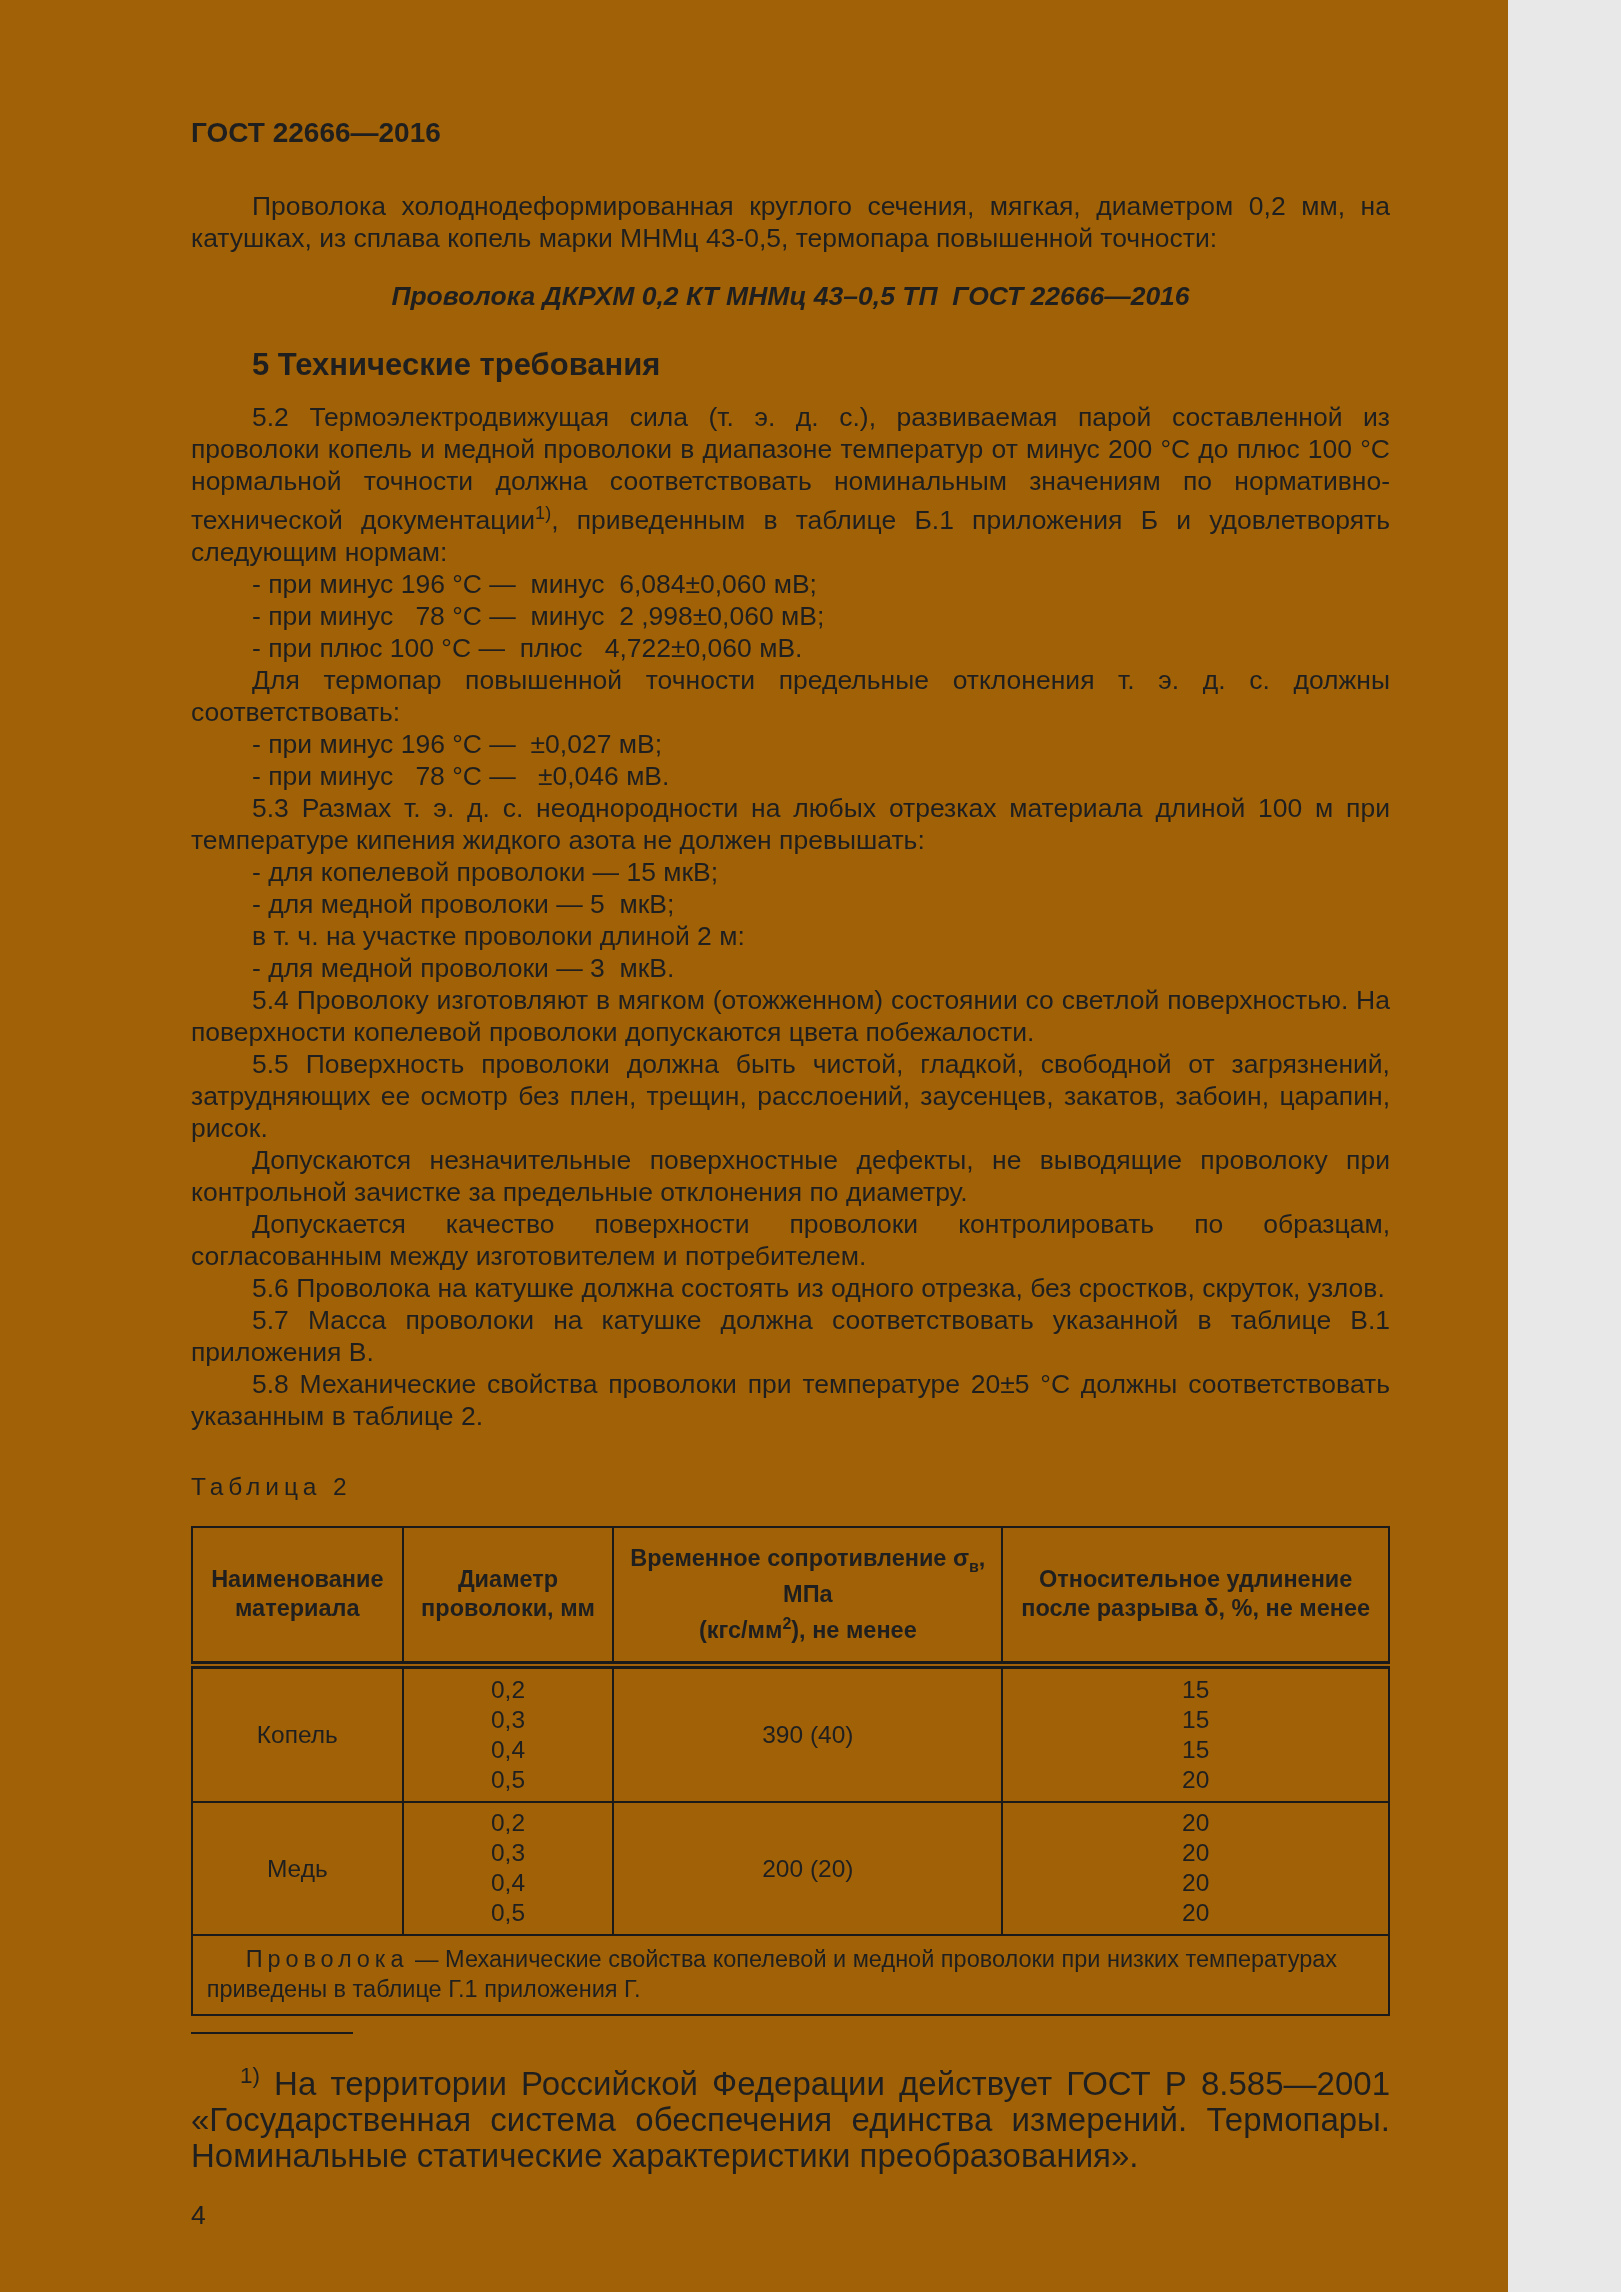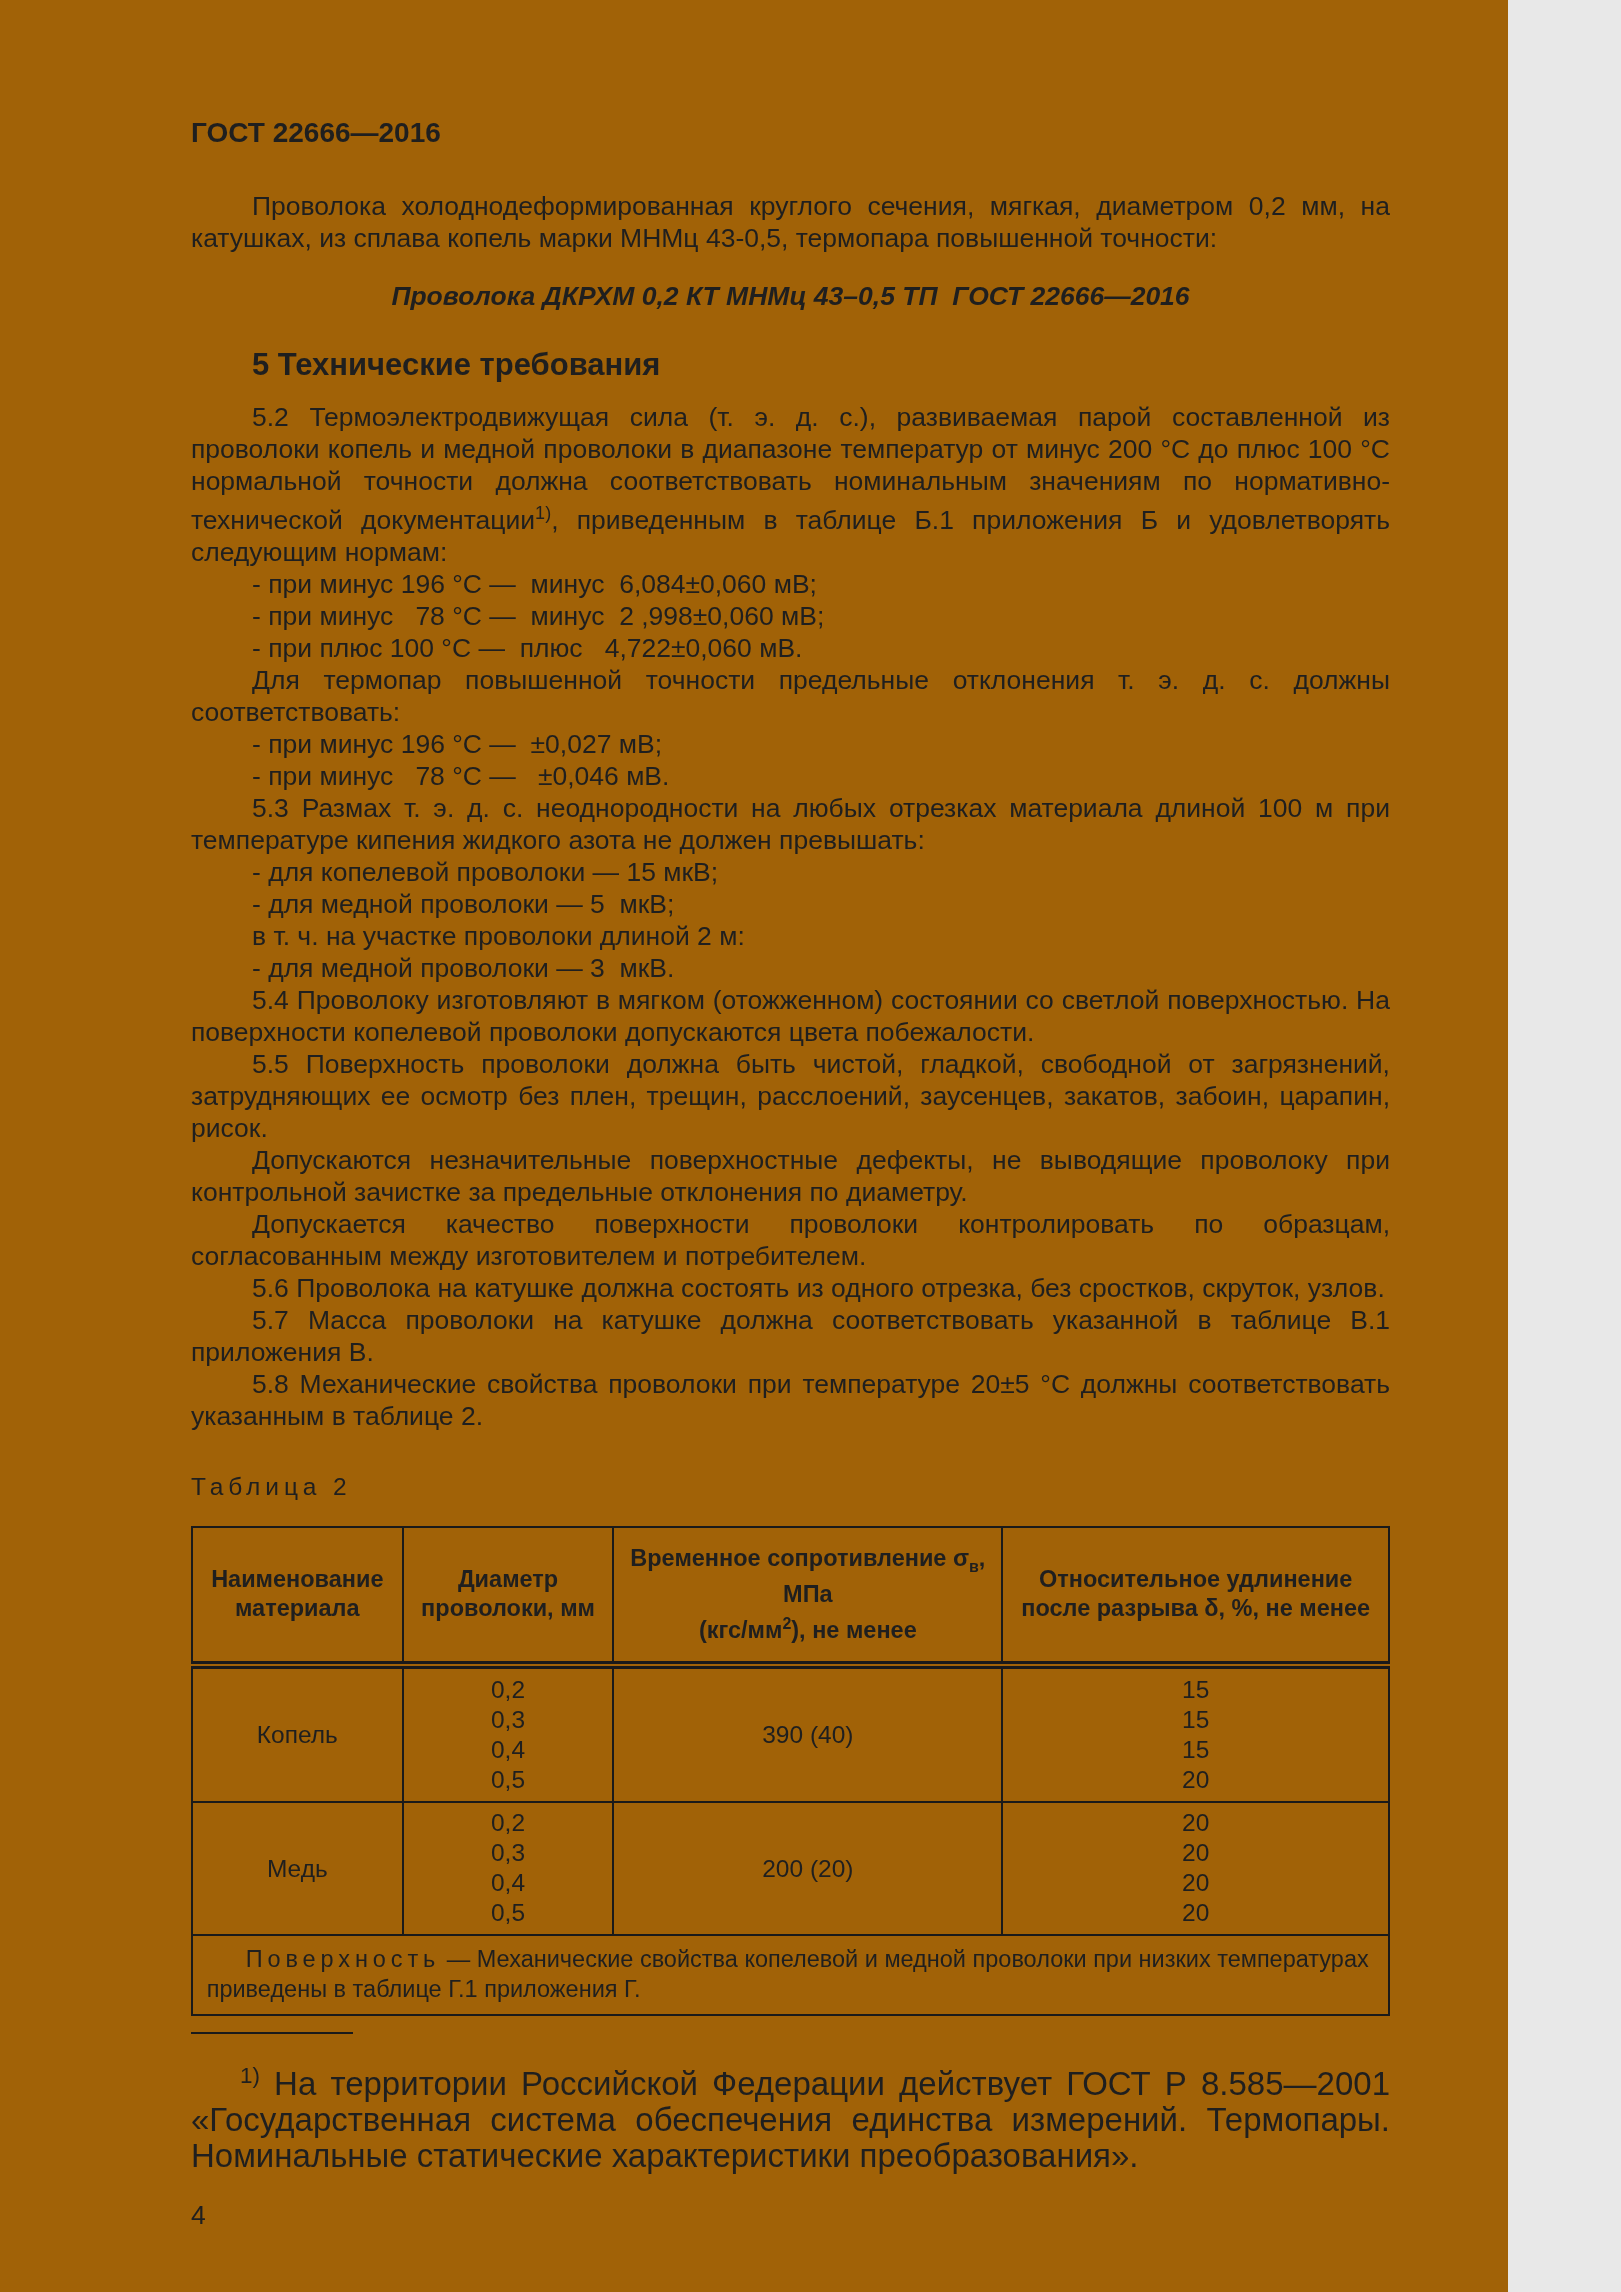--- a/index.html
+++ b/index.html
@@ -121,21 +121,21 @@
         </td>
         <td>200 (20)</td>
         <td>
           <div class="cell-line">20</div>
           <div class="cell-line">20</div>
           <div class="cell-line">20</div>
           <div class="cell-line">20</div>
         </td>
       </tr>
       <tr class="note-row">
-        <td colspan="4"><span class="note-label">Поверхность</span><span>&nbsp;— Механические свойства копелевой и медной проволоки при низких температурах приведены в таблице Г.1 приложения Г.</span></td>
+        <td colspan="4"><span class="note-label">Проволока</span><span>&nbsp;— Механические свойства копелевой и медной проволоки при низких температурах приведены в таблице Г.1 приложения Г.</span></td>
       </tr>
     </tbody>
   </table>
 
   <div class="footnote-rule"></div>
 
   <p class="footnote"><sup>1)</sup><span>&nbsp;На территории Российской Федерации действует ГОСТ Р 8.585—2001 «Государственная система обеспечения единства измерений. Термопары. Номинальные статические характеристики преобразования».</span></p>
 
   <div class="page-number">4</div>
 

